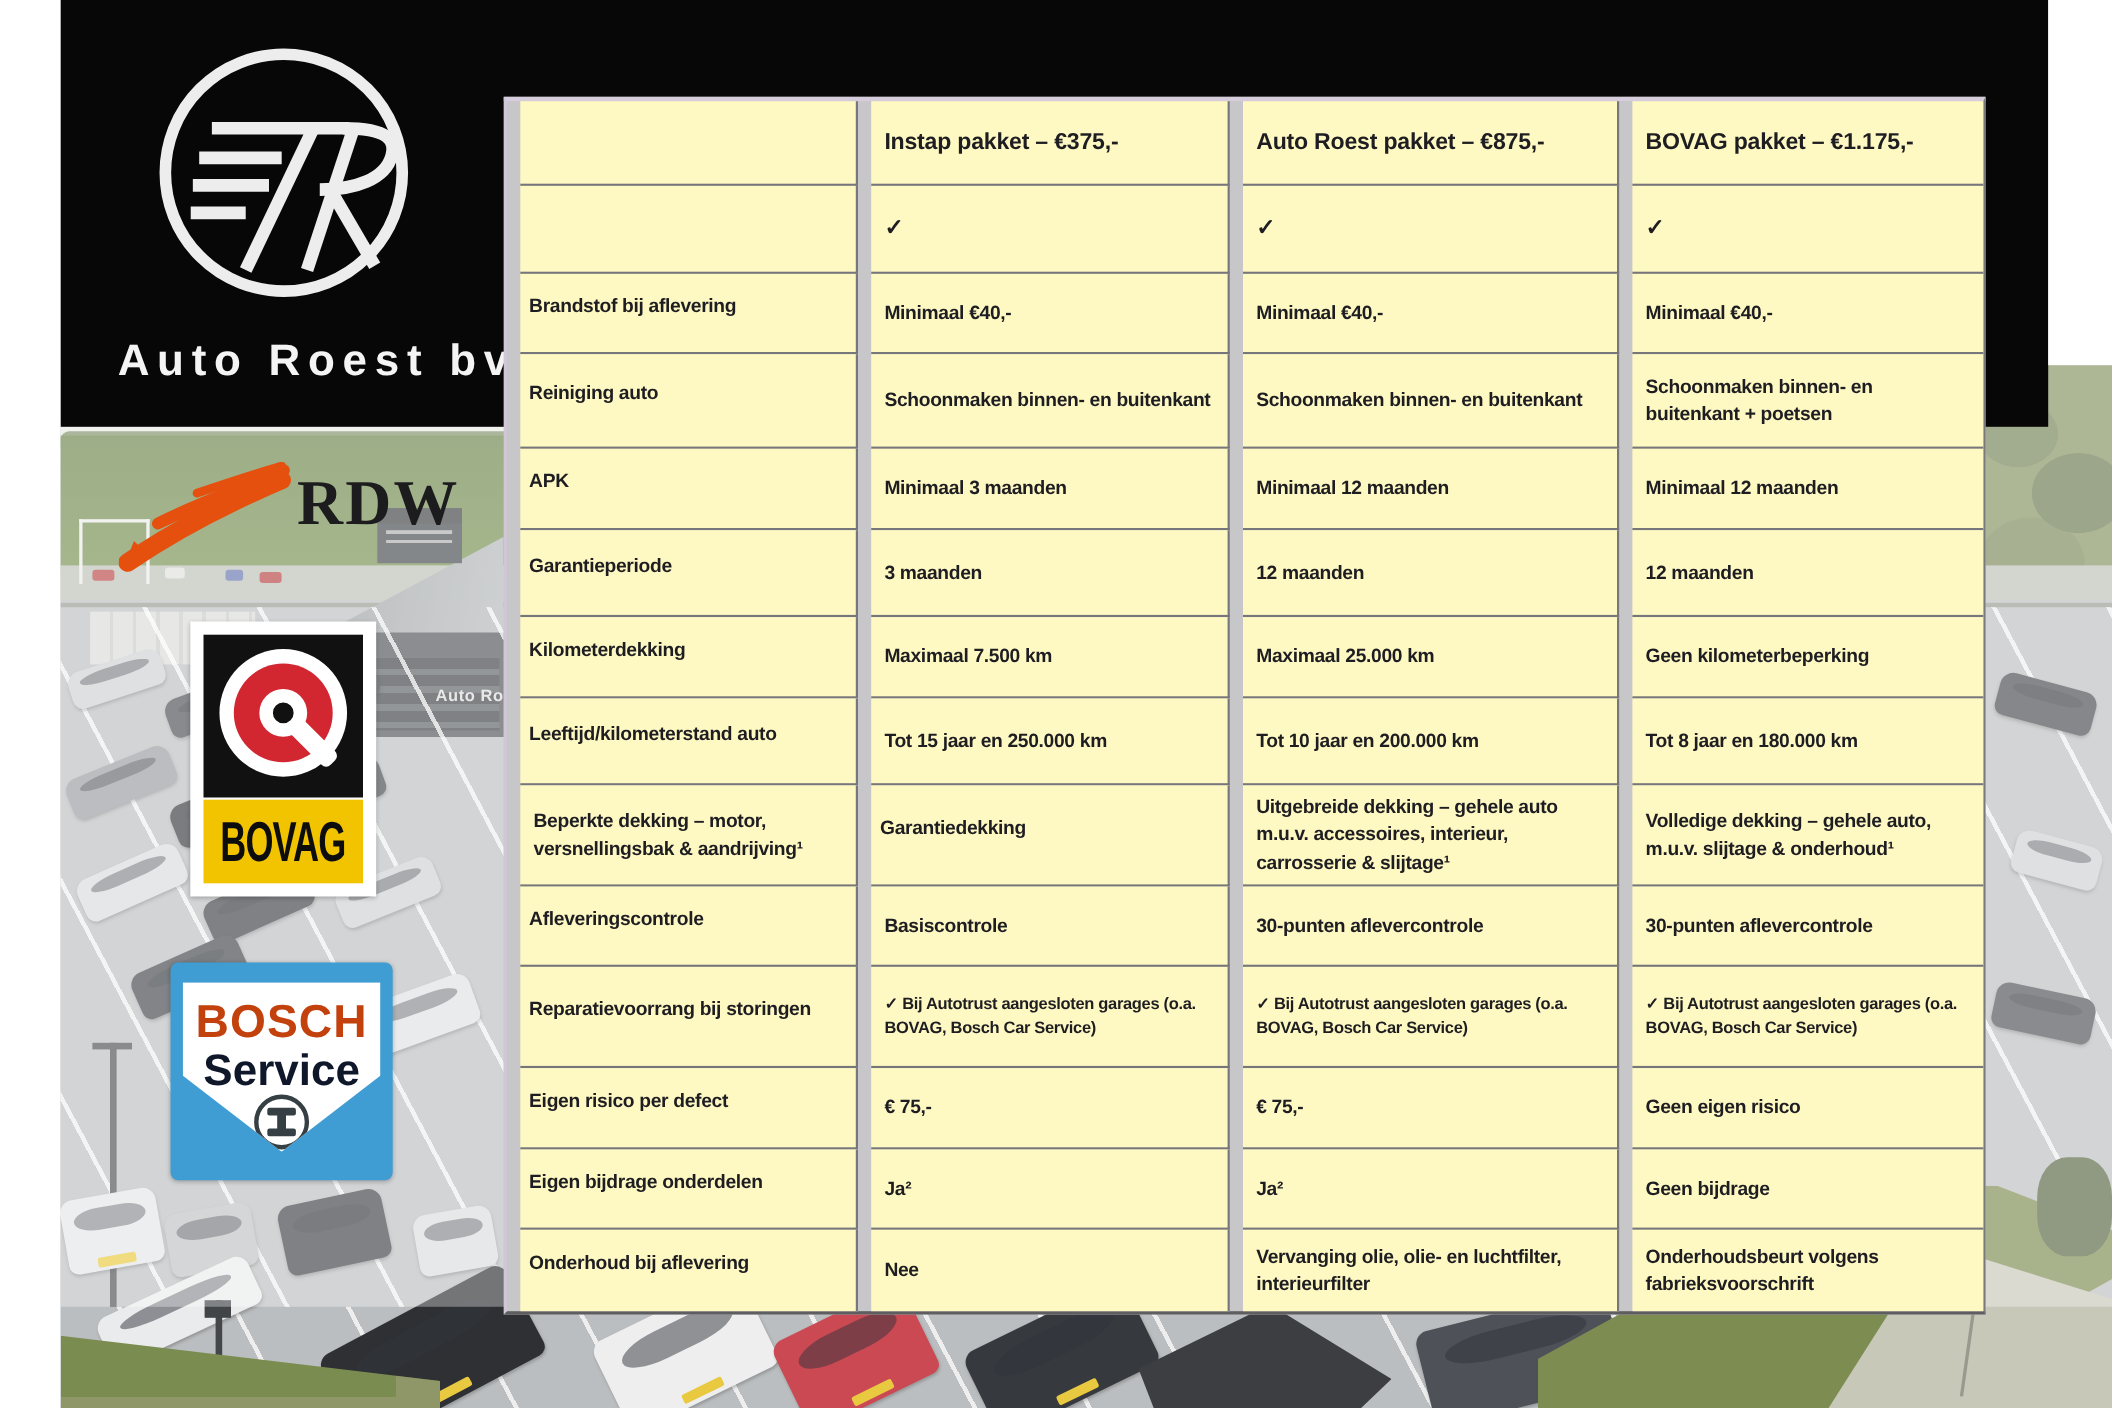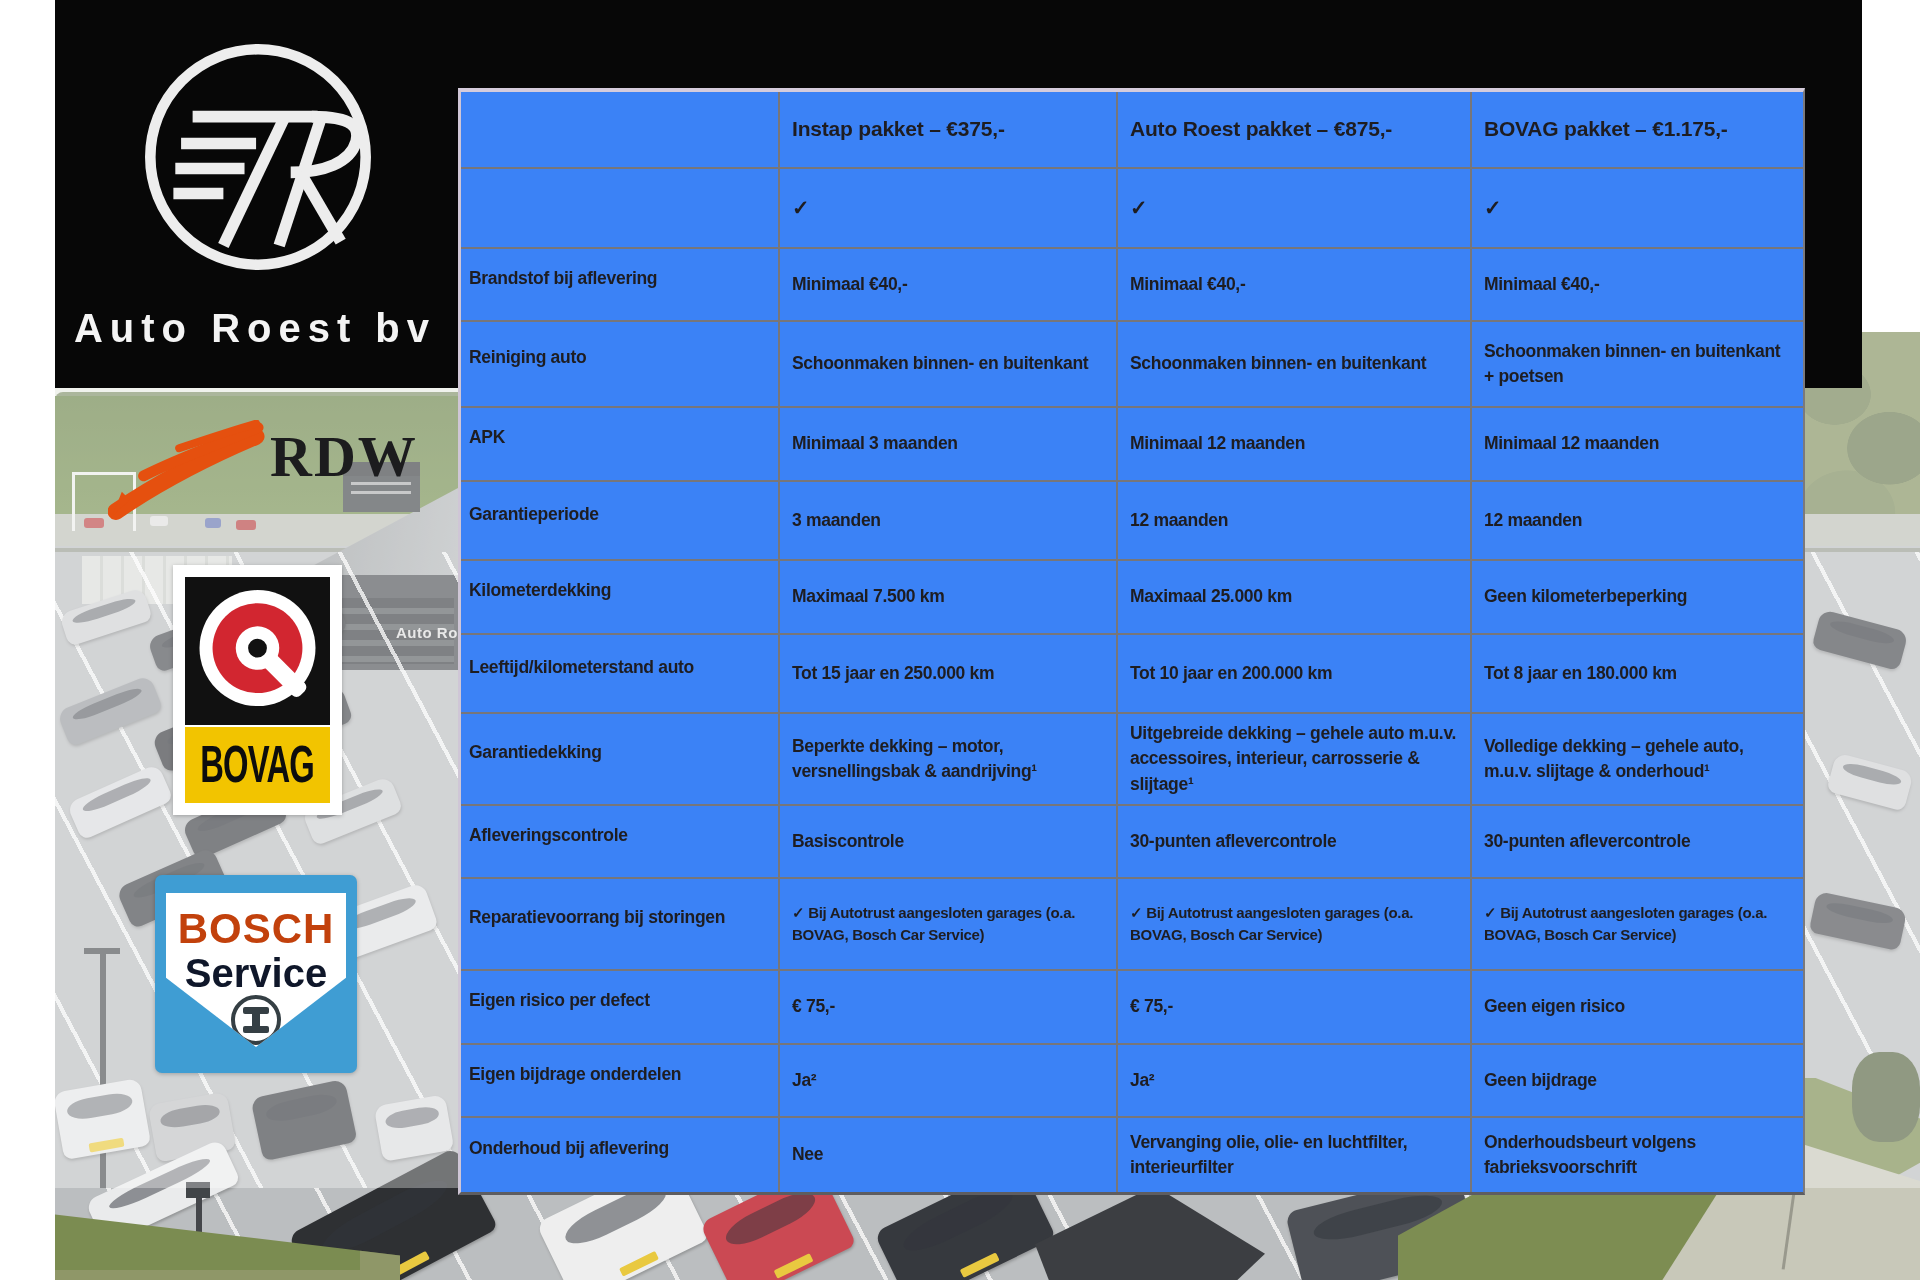--- a/index.html
+++ b/index.html
@@ -62,21 +62,21 @@
 
   
   .band-black{left:55px;top:0;width:1807px;height:388px;background:#070707;z-index:3;}
   .strip-left{left:0;top:0;width:55px;height:1280px;background:#fff;z-index:3;}
   .strip-right{left:1862px;top:0;width:58px;height:332px;background:#fff;z-index:3;}
 
   
   .ar-logo{left:55px;top:0;width:400px;height:388px;z-index:4;}
   .ar-mono{position:absolute;left:78px;top:28px;width:250px;height:258px;}
   .ar-text{position:absolute;left:0;top:306px;width:400px;text-align:center;
-        color:#f4f4f4;font-size:40px;font-weight:700;letter-spacing:7px;}
+        color:#f4f4f4;font-size:40px;font-weight:700;letter-spacing:7px;padding-left:33px;}
 
   
   .rdw{left:108px;top:415px;width:300px;height:110px;z-index:4;}
   .rdw-wing{position:absolute;left:0;top:5px;width:158px;height:100px;}
   .rdw-text{position:absolute;left:162px;top:8px;font-family:"Liberation Serif",serif;
         font-weight:700;font-size:58px;color:#1c1c1e;letter-spacing:2px;}
 
   
   .bovag{left:173px;top:565px;width:169px;height:250px;background:#fff;z-index:4;
         box-shadow:0 1px 4px rgba(0,0,0,.25);}
@@ -97,23 +97,23 @@
         color:#0f172a;font-size:40px;font-weight:700;}
   .armature{position:absolute;left:63px;top:100px;width:54px;height:54px;}
 
   
   .table{left:458px;top:88px;width:1342px;z-index:5;display:grid;
         grid-template-columns:319px 338px 354px 331px;
         grid-template-rows:77px 80px 73px 86px 74px 79px 74px 79px 92px 73px 92px 74px 73px 74px;
         border-top:4px solid #d5ccdc;border-left:3px solid #cfc6d6;
         border-right:2px solid #7a797c;border-bottom:3px solid #5e5d60;
         background:#c7c6c8;}
-  .cell{background:#3b82f6;border-right:2px solid #77767a;border-bottom:2px solid #77767a;
+  .cell{background:#fef9c3;border-right:2px solid #77767a;border-bottom:2px solid #77767a;
         display:flex;align-items:center;box-sizing:border-box;
-        color:#1e1d21;font-weight:700;font-size:17.5px;line-height:1.45;letter-spacing:-.3px;}
+        color:#1e1d21;font-weight:700;font-size:17.5px;line-height:1.45;letter-spacing:-.3px;margin-left:12px;}
   .cell.c3{border-right:none;}
   .cell.lastrow{border-bottom:none;}
   .cell.lbl{padding:0 6px 12px 8px;}
   .cell.val{padding:0 11px 0 12px;}
   .cell.th{font-size:21px;letter-spacing:-.2px;padding:0 8px 0 12px;}
   .row-0 .chk,.cell.val.row-0{font-size:21px;}
   .cell.val.row-9,.cell.val.row-13{font-size:15px;line-height:1.5;}
 </style>
 </head>
 <body>
@@ -325,22 +325,22 @@
       <div class="cell val c2 row-4">12 maanden</div>
       <div class="cell val c3 row-4">12 maanden</div>
       <div class="cell lbl c0 row-5">Kilometerdekking</div>
       <div class="cell val c1 row-5">Maximaal 7.500 km</div>
       <div class="cell val c2 row-5">Maximaal 25.000 km</div>
       <div class="cell val c3 row-5">Geen kilometerbeperking</div>
       <div class="cell lbl c0 row-6">Leeftijd/kilometerstand auto</div>
       <div class="cell val c1 row-6">Tot 15 jaar en 250.000 km</div>
       <div class="cell val c2 row-6">Tot 10 jaar en 200.000 km</div>
       <div class="cell val c3 row-6">Tot 8 jaar en 180.000 km</div>
+      <div class="cell val c1 row-7">Beperkte dekking – motor, versnellingsbak &amp; aandrijving¹</div>
       <div class="cell lbl c0 row-7">Garantiedekking</div>
-      <div class="cell val c1 row-7">Beperkte dekking – motor, versnellingsbak &amp; aandrijving¹</div>
       <div class="cell val c2 row-7">Uitgebreide dekking – gehele auto m.u.v. accessoires, interieur, carrosserie &amp; slijtage¹</div>
       <div class="cell val c3 row-7">Volledige dekking – gehele auto, m.u.v. slijtage &amp; onderhoud¹</div>
       <div class="cell lbl c0 row-8">Afleveringscontrole</div>
       <div class="cell val c1 row-8">Basiscontrole</div>
       <div class="cell val c2 row-8">30-punten aflevercontrole</div>
       <div class="cell val c3 row-8">30-punten aflevercontrole</div>
       <div class="cell lbl c0 row-9">Reparatievoorrang bij storingen</div>
       <div class="cell val c1 row-9">✓ Bij Autotrust aangesloten garages (o.a. BOVAG, Bosch Car Service)</div>
       <div class="cell val c2 row-9">✓ Bij Autotrust aangesloten garages (o.a. BOVAG, Bosch Car Service)</div>
       <div class="cell val c3 row-9">✓ Bij Autotrust aangesloten garages (o.a. BOVAG, Bosch Car Service)</div>

